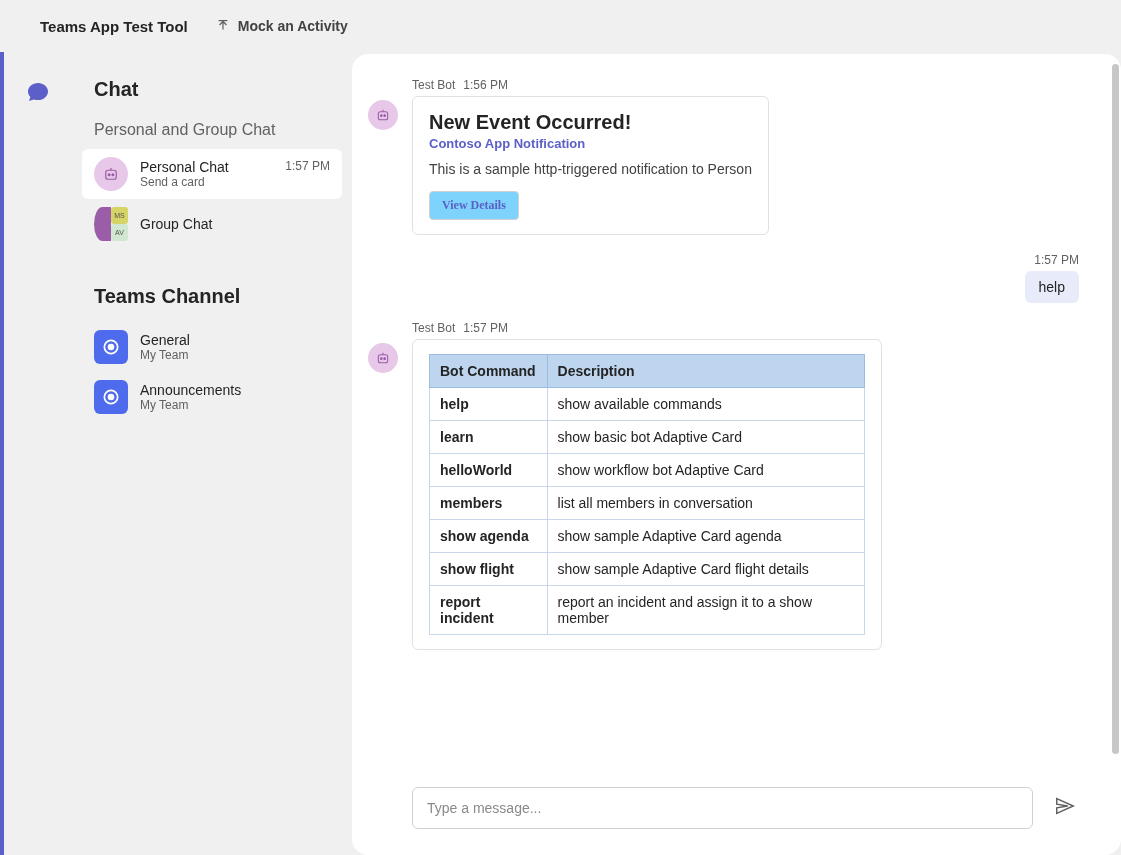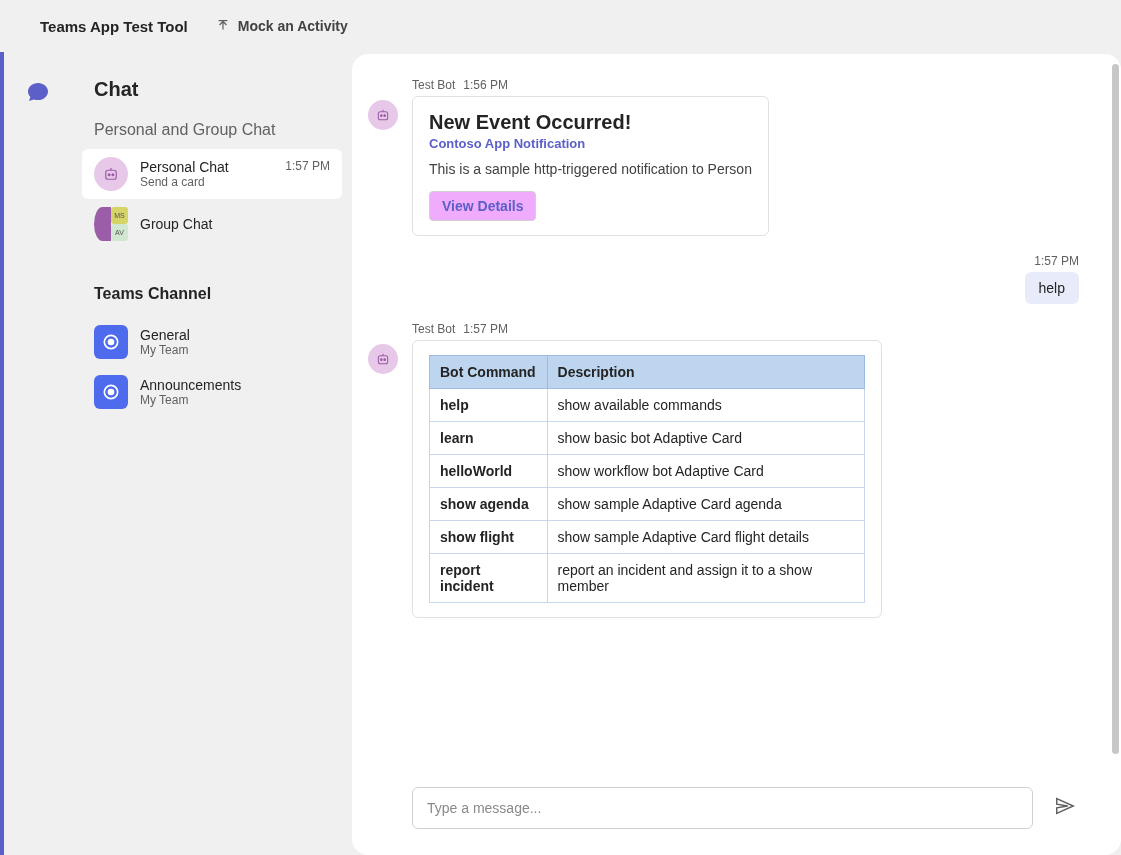--- a/index.html
+++ b/index.html
@@ -65,21 +65,21 @@
     font-weight: 700;
     padding: 6px 12px 14px 12px;
     color: #242424;
   }
   .sidebar-subhead {
     font-size: 16px;
     color: #616161;
     padding: 6px 12px 10px 12px;
   }
   .sidebar h3 {
-    font-size: 16px;
+    font-size: 20px;
     font-weight: 700;
     padding: 36px 12px 14px 12px;
     color: #242424;
   }
   .chat-item {
     display: flex;
     align-items: center;
     gap: 12px;
     padding: 8px 12px;
     border-radius: 6px;
@@ -188,27 +188,28 @@
     font-weight: 600;
     margin-bottom: 10px;
   }
   .card-body {
     font-size: 14px;
     color: #424242;
     margin-bottom: 14px;
   }
   .card-btn {
     border: 1px solid #d1d1d1;
-    background: #f0abfc;
+    background: #7dd3fc;
     color: #5b5fc7;
-    font-size: 14px;
+    font-size: 12px;
     font-weight: 600;
     padding: 6px 12px;
     border-radius: 4px;
     cursor: pointer;
+    font-family: Liberation Serif, serif;
   }
   .user-bubble-wrap {
     display:flex; flex-direction:column; align-items:flex-end;
   }
   .user-time {
     font-size: 12px; color: #616161; margin-bottom: 4px;
   }
   .user-bubble {
     background: #e8ebf9;
     padding: 8px 14px;
@@ -421,20 +422,24 @@
                   </tr>
                   <tr>
                     <td class="cmd">learn</td>
                     <td>show basic bot Adaptive Card</td>
                   </tr>
                   <tr>
                     <td class="cmd">helloWorld</td>
                     <td>show workflow bot Adaptive Card</td>
                   </tr>
                   <tr>
+                    <td class="cmd">members</td>
+                    <td>list all members in conversation</td>
+                  </tr>
+                  <tr>
                     <td class="cmd">show agenda</td>
                     <td>show sample Adaptive Card agenda</td>
                   </tr>
                   <tr>
                     <td class="cmd">show flight</td>
                     <td>show sample Adaptive Card flight details</td>
                   </tr>
                   <tr>
                     <td class="cmd">report incident</td>
                     <td>report an incident and assign it to a show member</td>

